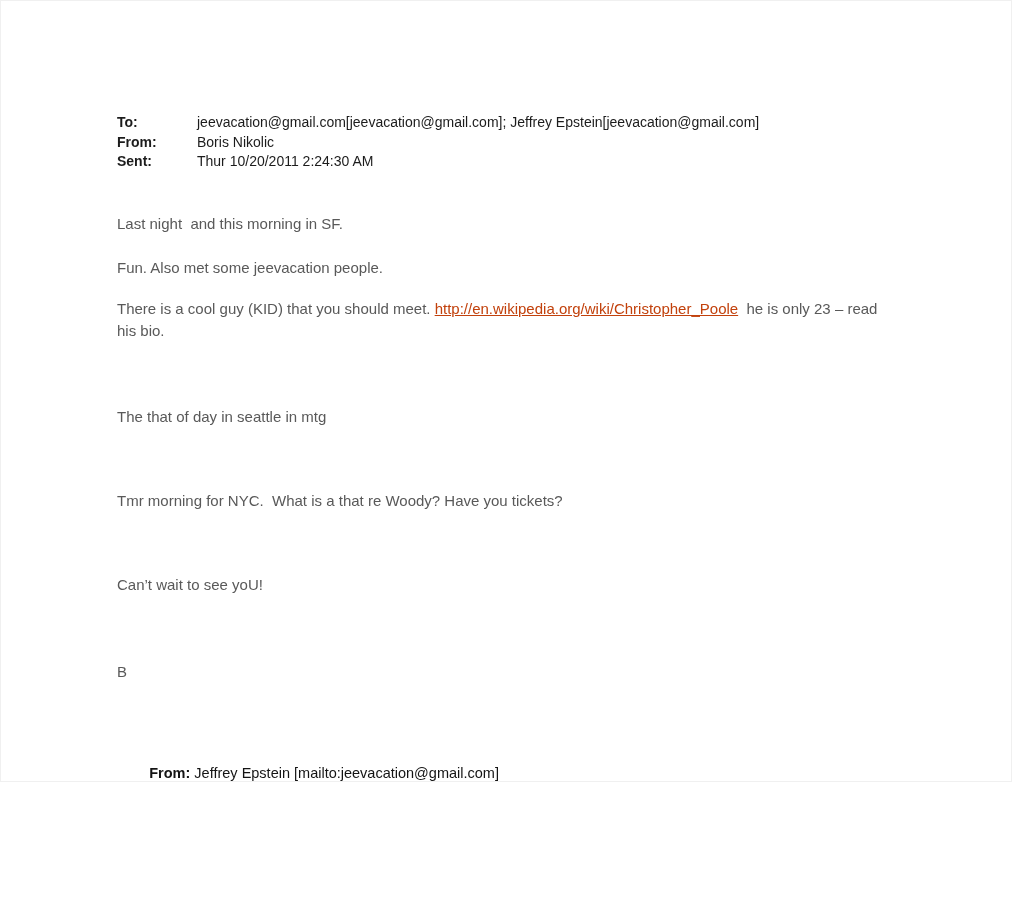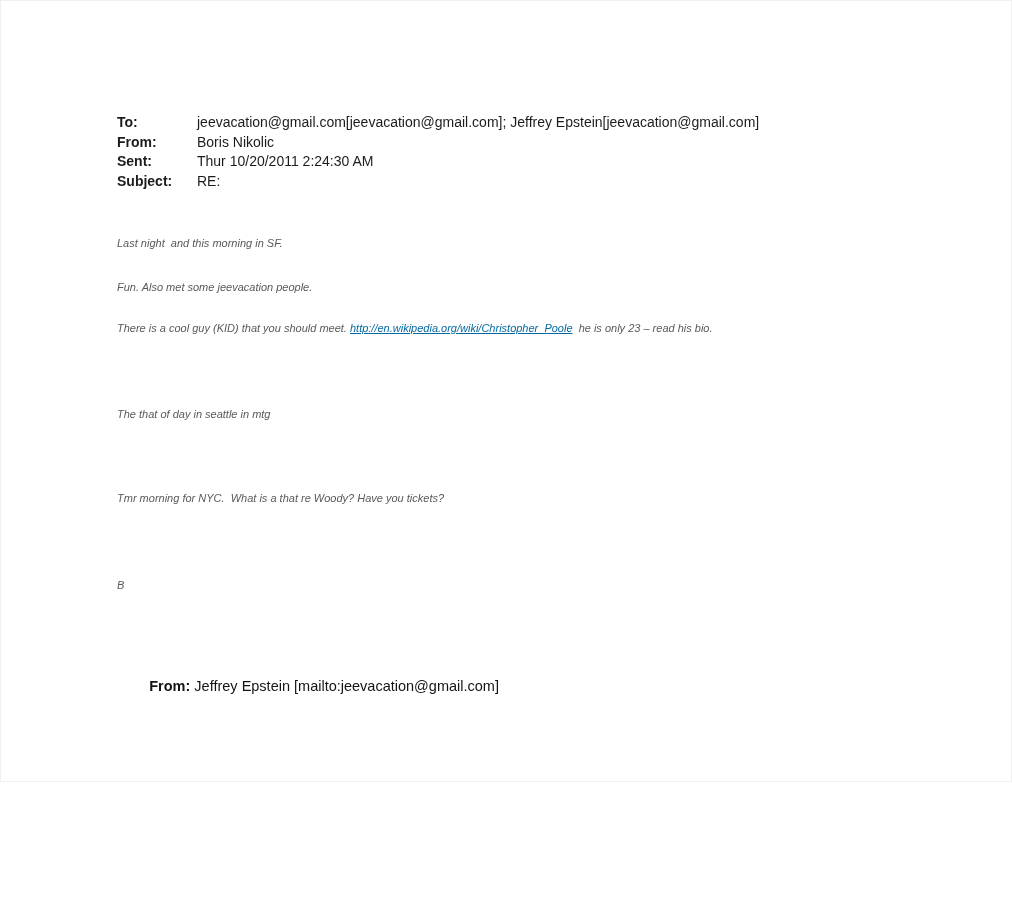--- a/index.html
+++ b/index.html
@@ -29,34 +29,33 @@
   .mail-header .row { display: flex; }
   .mail-header .label {
     font-weight: bold;
     width: 80px;
     flex: 0 0 80px;
   }
   .mail-header .value { white-space: pre-wrap; }
   
   .body-text {
     color: #595959;
-    font-size: 11px;
+    font-size: 15px;
     line-height: 22px;
-    font-style: italic;
   }
   .body-text p { white-space: pre-wrap; }
   .p1 { margin-top: 41px; }
   .p2 { margin-top: 22px; }
   .p3 { margin-top: 19px; }
   .p4 { margin-top: 64px; }
   .p5 { margin-top: 62px; }
   .p6 { margin-top: 62px; }
   .sig { margin-top: 65px; }
   .wiki-link {
-    color: #0369a1;
+    color: #c2410c;
     text-decoration: underline;
     cursor: pointer;
   }
   
   .quoted-header {
     margin-top: 60px;
     color: #141414;
     font-size: 14.5px;
     line-height: 20px;
   }
@@ -75,32 +74,29 @@
         <span class="value">jeevacation@gmail.com[jeevacation@gmail.com]; Jeffrey Epstein[jeevacation@gmail.com]</span>
       </div>
       <div class="row">
         <span class="label">From:</span>
         <span class="value">Boris Nikolic</span>
       </div>
       <div class="row">
         <span class="label">Sent:</span>
         <span class="value">Thur 10/20/2011 2:24:30 AM</span>
       </div>
-      <div class="row">
-        <span class="label">Subject:</span>
-        <span class="value">RE:</span>
-      </div>
     </div>
 
     <div class="body-text">
       <p class="p1">Last night  and this morning in SF.</p>
       <p class="p2">Fun. Also met some jeevacation people.</p>
       <p class="p3"><span>There is a cool guy (KID) that you should meet. </span><a class="wiki-link">http://en.wikipedia.org/wiki/Christopher_Poole</a><span>  he is only 23 – read his bio.</span></p>
       <p class="p4">The that of day in seattle in mtg</p>
       <p class="p5">Tmr morning for NYC.  What is a that re Woody? Have you tickets?</p>
+      <p class="p6">Can’t wait to see yoU!</p>
       <p class="sig">B</p>
     </div>
 
     <div class="quoted-header">
       <div class="qrow">
         <span class="qlabel">From:</span><span> Jeffrey Epstein [mailto:jeevacation@gmail.com]</span>
       </div>
       <div class="qrow">
         
       </div>

